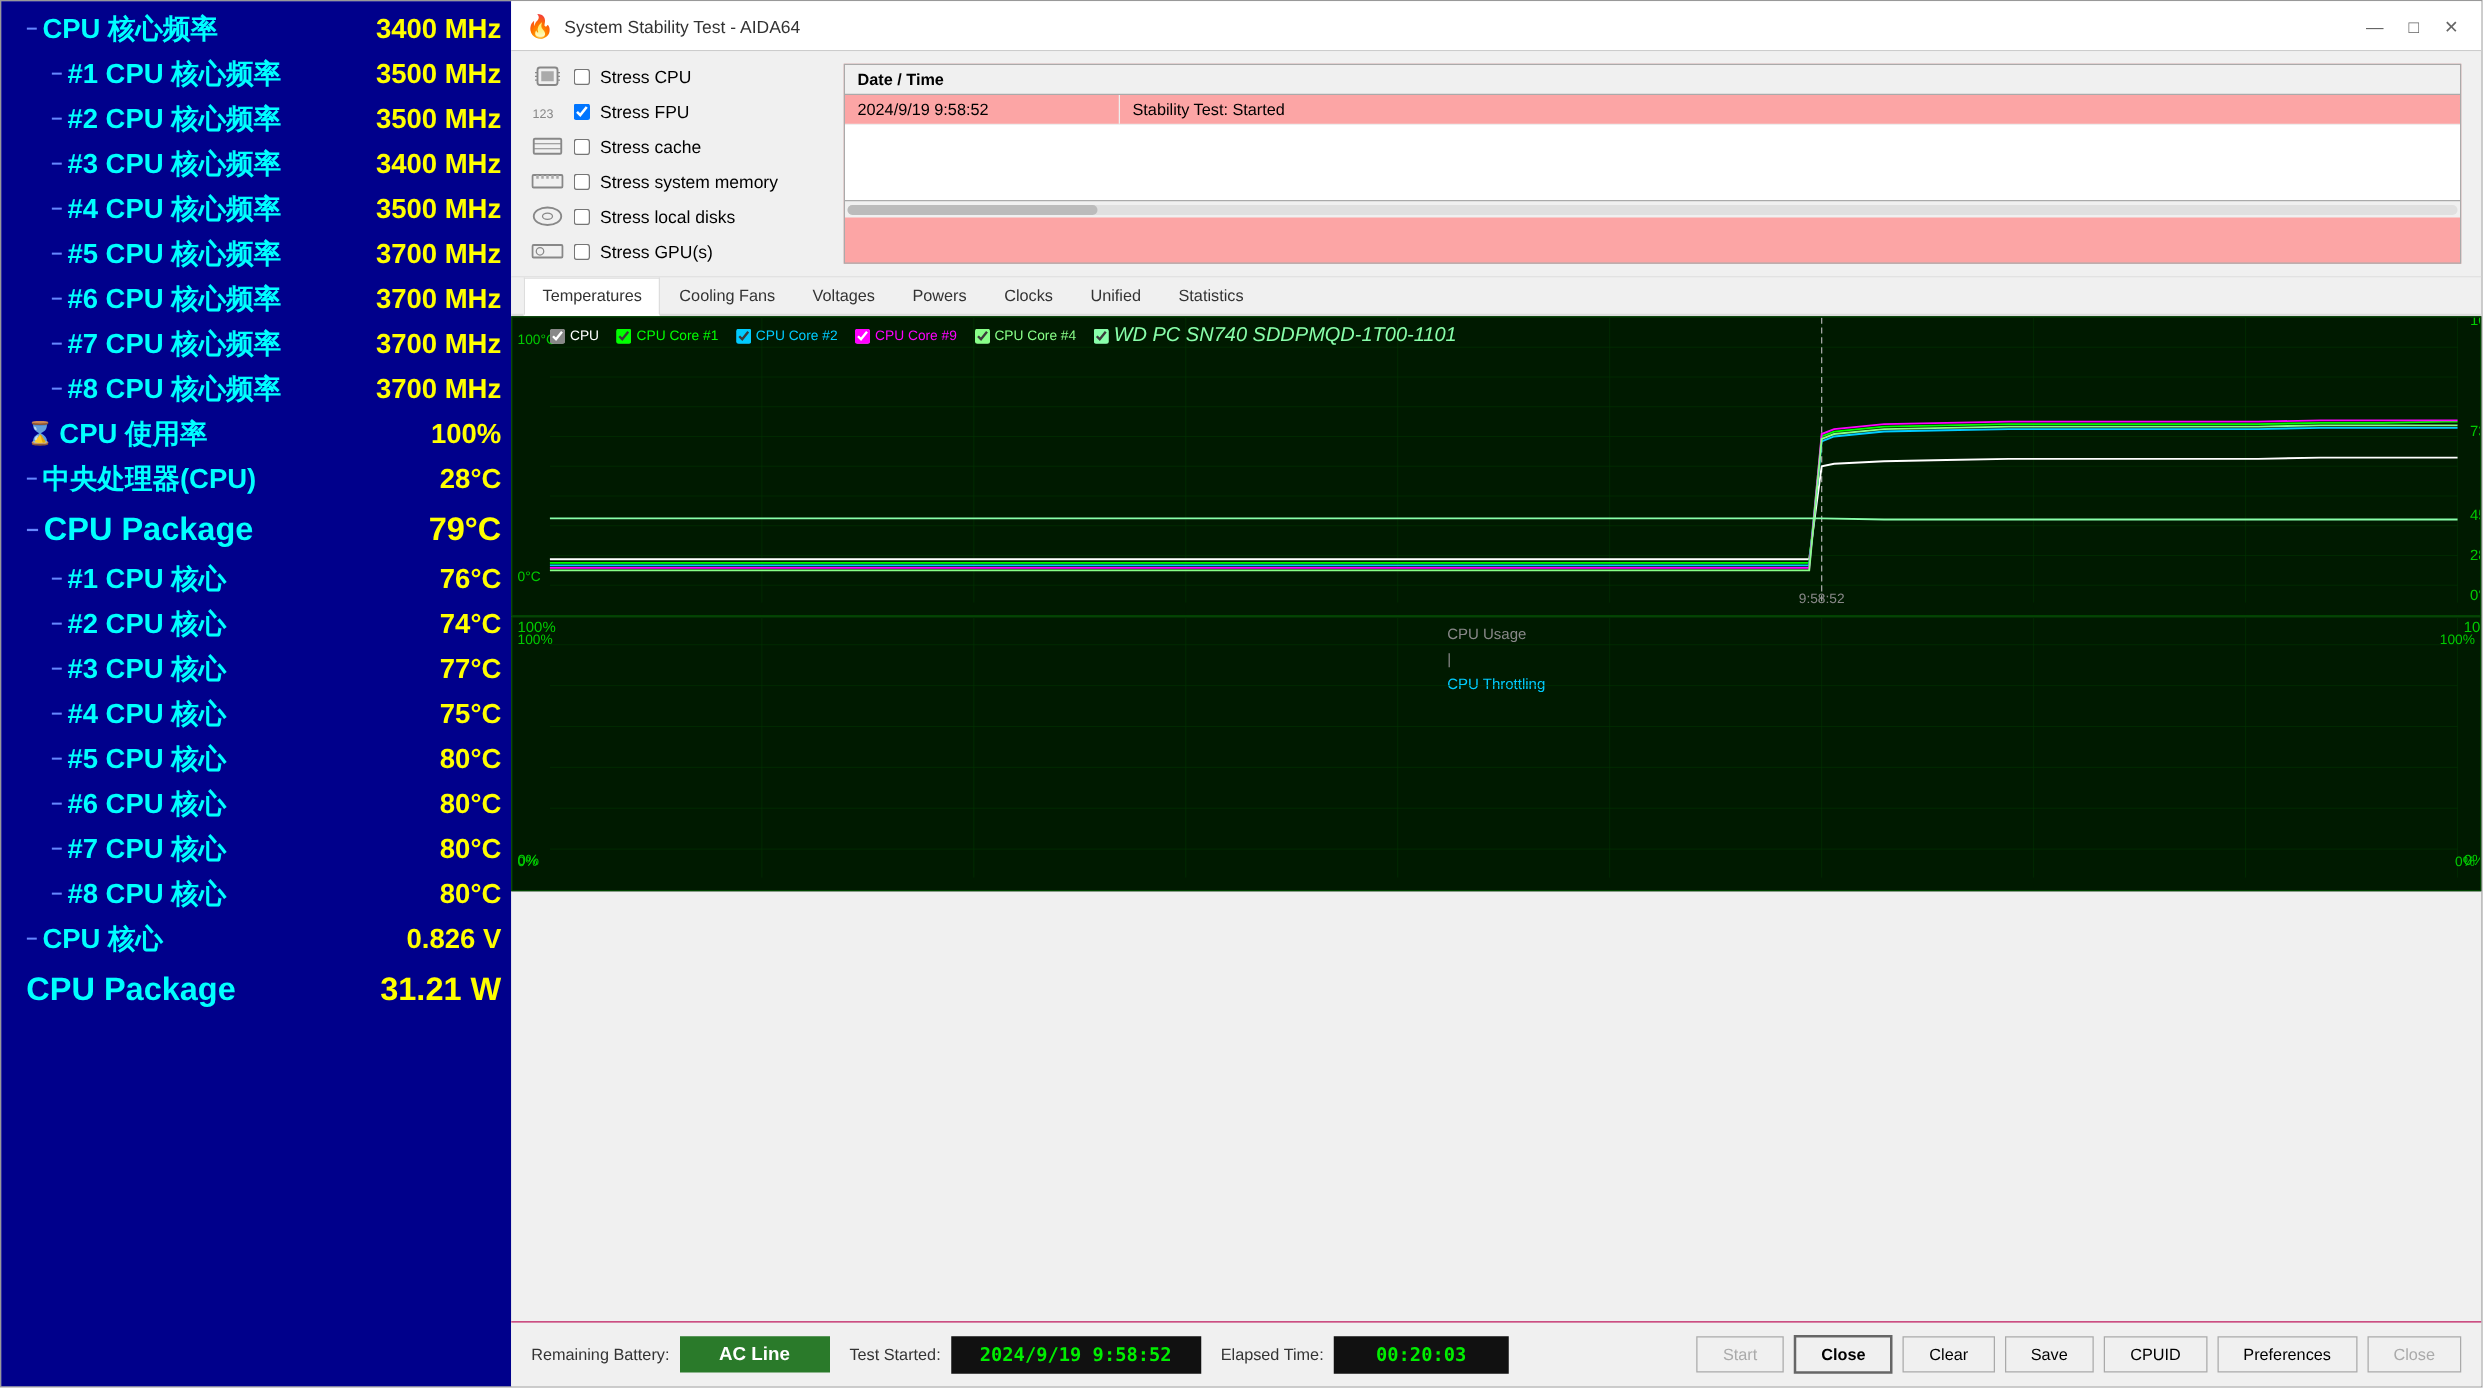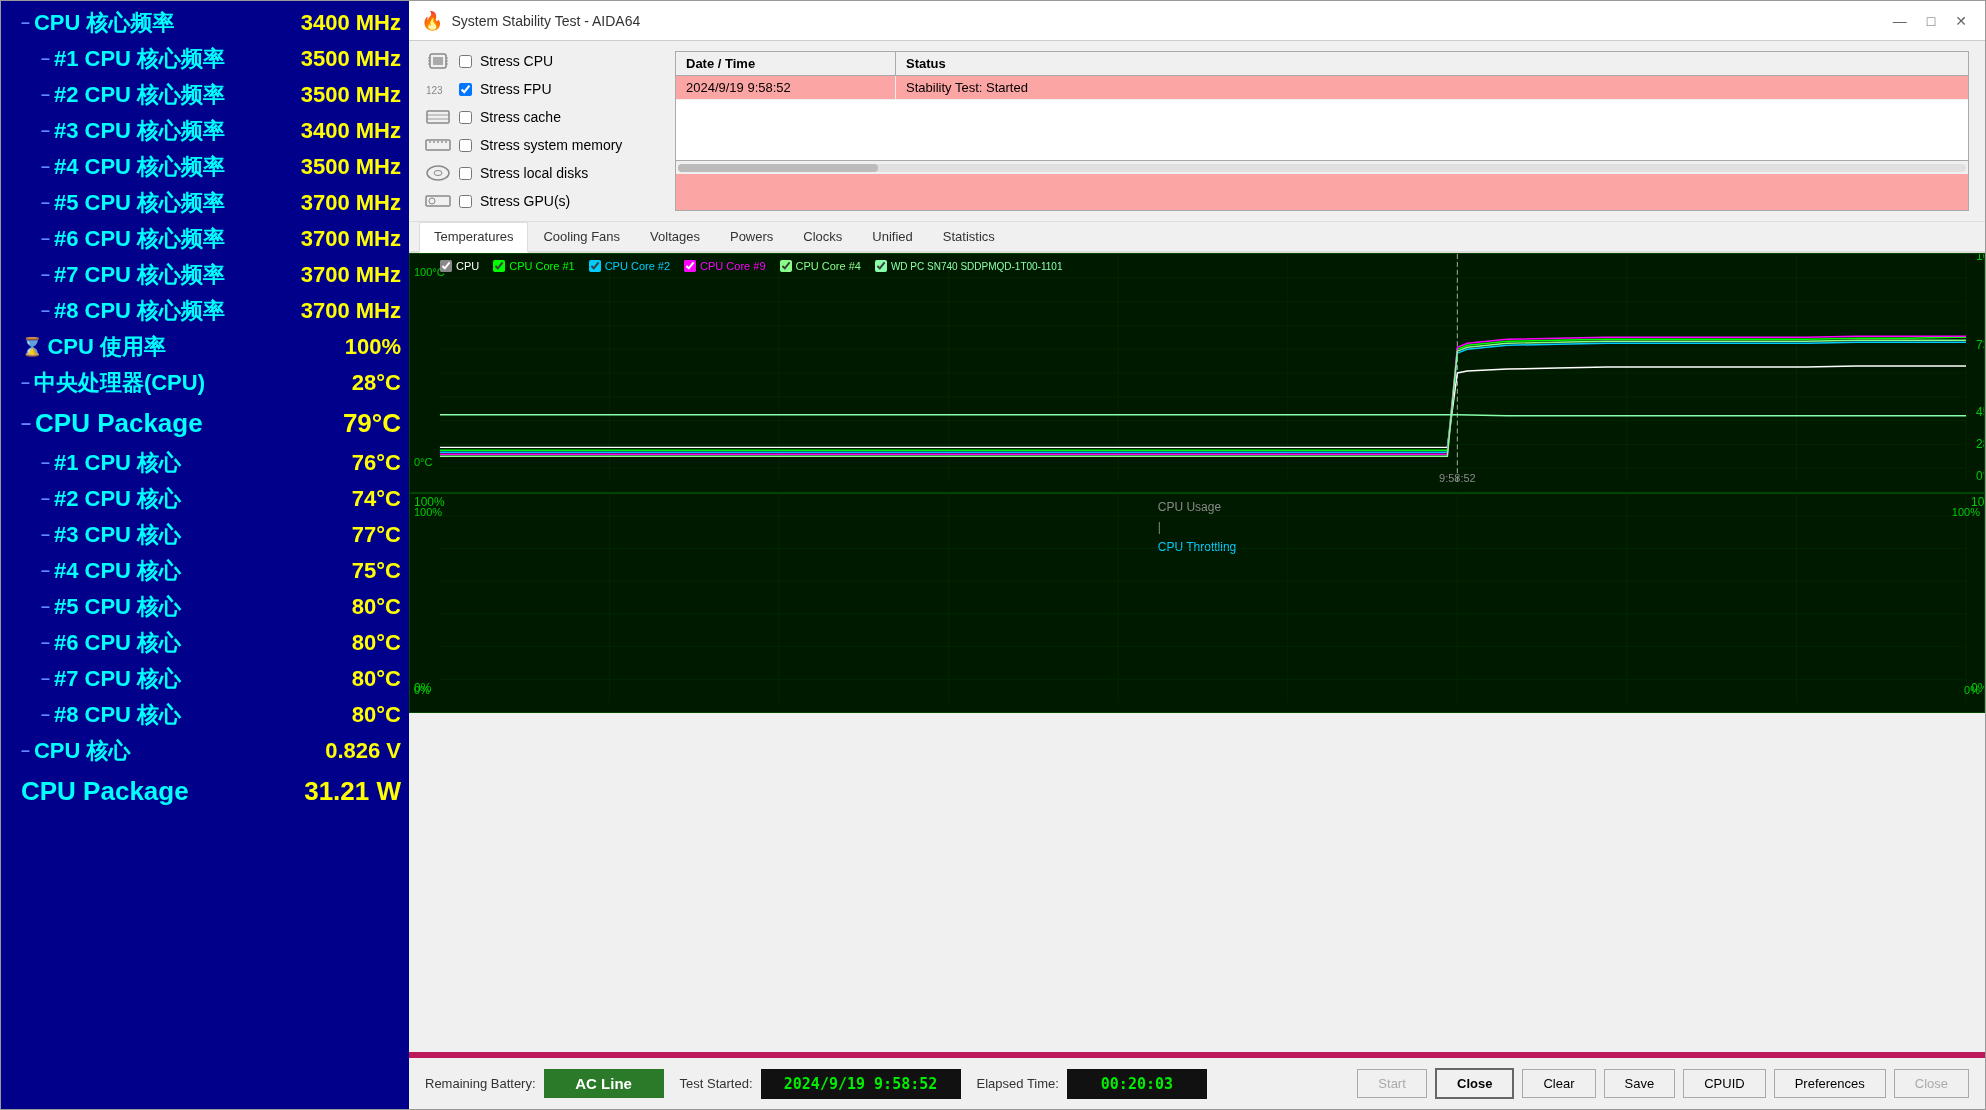--- a/index.html
+++ b/index.html
@@ -58,21 +58,21 @@
     .legend-item { display: flex; align-items: center; gap: 4px; font-size: 11px; }
     
     
     .chart-svg { position: absolute; top: 0; left: 0; width: 100%; height: 100%; }
     
     
     .chart-title { position: absolute; top: 6px; left: 50%; transform: translateX(-50%); color: #888; font-size: 12px; display: flex; gap: 6px; flex-direction: column; }
     .chart-title-active { color: #00ccff; }
     
     
-    .bottom-bar { display: flex; align-items: center; padding: 10px 16px; gap: 16px; background: #f0f0f0; border-top: 6px solid #be185d; flex-wrap: wrap; }
+    .bottom-bar { display: flex; align-items: center; padding: 10px 16px; gap: 16px; background: #f0f0f0; border-top: 1px solid #be185d; flex-wrap: wrap; }
     .info-group { display: flex; align-items: center; gap: 8px; }
     .info-label { font-size: 13px; color: #333; }
     .info-value { background: #1a8a1a; color: white; padding: 4px 14px; font-size: 14px; font-weight: bold; min-width: 120px; text-align: center; }
     .info-value.dark { background: #111; color: #00ff00; font-family: monospace; }
     
     
     .action-buttons { display: flex; gap: 8px; margin-left: auto; align-items: center; }
     .action-btn { padding: 6px 20px; font-size: 13px; border: 1px solid #aaa; background: #f0f0f0; cursor: pointer; min-width: 70px; }
     .action-btn.active { border: 2px solid #666; }
     .action-btn.disabled { color: #aaa; }
@@ -335,21 +335,20 @@
               <rect x="4" y="7" width="6" height="6" rx="3" fill="none" stroke="#888" stroke-width="1"></rect>
             </svg>
           <input type="checkbox" id="chk_gpu" style="">
           <label for="chk_gpu" style="cursor:pointer;font-size:14px;">Stress GPU(s)</label>
         </div>
       </div>
 
       <div class="log-table">
         <div class="log-header">
           <div class="log-header-cell">Date / Time</div>
-          <div class="log-header-cell">Status</div>
         </div>
         <div class="log-row">
           <div class="log-cell">2024/9/19 9:58:52</div>
           <div class="log-cell">Stability Test: Started</div>
         </div>
         <div style="flex:1;background:white;min-height:60px;"></div>
         <div class="log-scrollbar">
           <div class="scrollbar-track">
             <div class="scrollbar-thumb"></div>
           </div>
@@ -387,21 +386,21 @@
           <div class="legend-item">
             <input type="checkbox" checked="" style="accent-color: rgb(255, 0, 255); width: 12px; height: 12px;">
             <span style="color:#ff00ff;font-size:11px;">CPU Core #9</span>
           </div>
           <div class="legend-item">
             <input type="checkbox" checked="" style="accent-color: rgb(136, 255, 136); width: 12px; height: 12px;">
             <span style="color:#88ff88;font-size:11px;">CPU Core #4</span>
           </div>
           <div class="legend-item">
             <input type="checkbox" checked="" style="accent-color: rgb(136, 255, 170); width: 12px; height: 12px;">
-            <span style="color:#88ffaa;font-size:10px;">WD PC SN740 SDDPMQD-1T00-1101</span>
+            <span style="color:#88ffaa;font-size:16px;font-style:italic;">WD PC SN740 SDDPMQD-1T00-1101</span>
           </div>
         </div>
 
         <svg class="chart-svg" viewBox="0 0 1578 240" preserveAspectRatio="none">
 
           <line x1="30" y1="24" x2="1560" y2="24" class="grid-line"></line>
           <line x1="30" y1="48" x2="1560" y2="48" class="grid-line"></line>
           <line x1="30" y1="72" x2="1560" y2="72" class="grid-line"></line>
           <line x1="30" y1="96" x2="1560" y2="96" class="grid-line"></line>
           <line x1="30" y1="120" x2="1560" y2="120" class="grid-line"></line>

